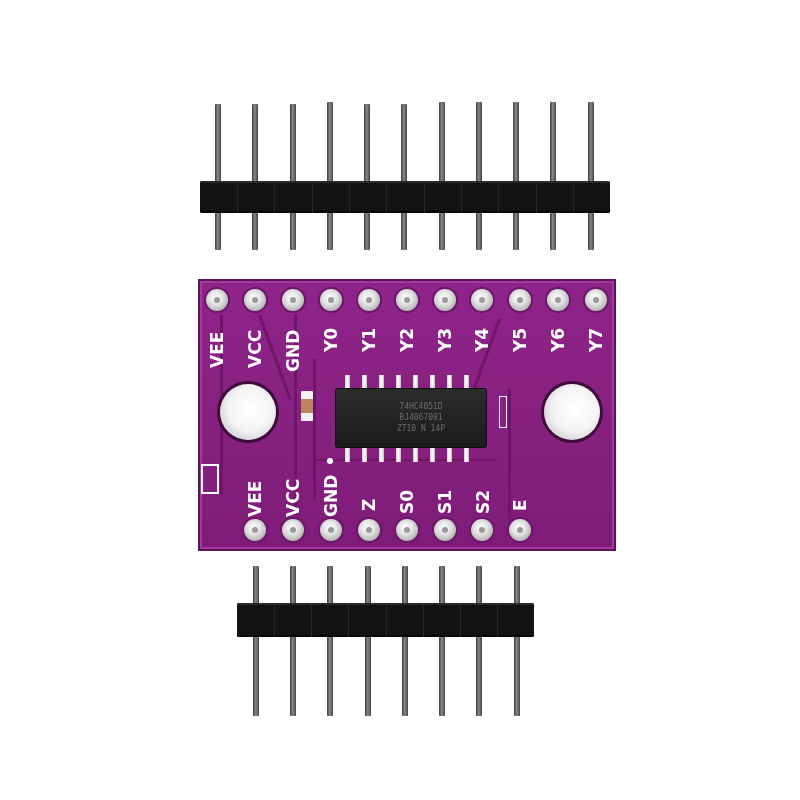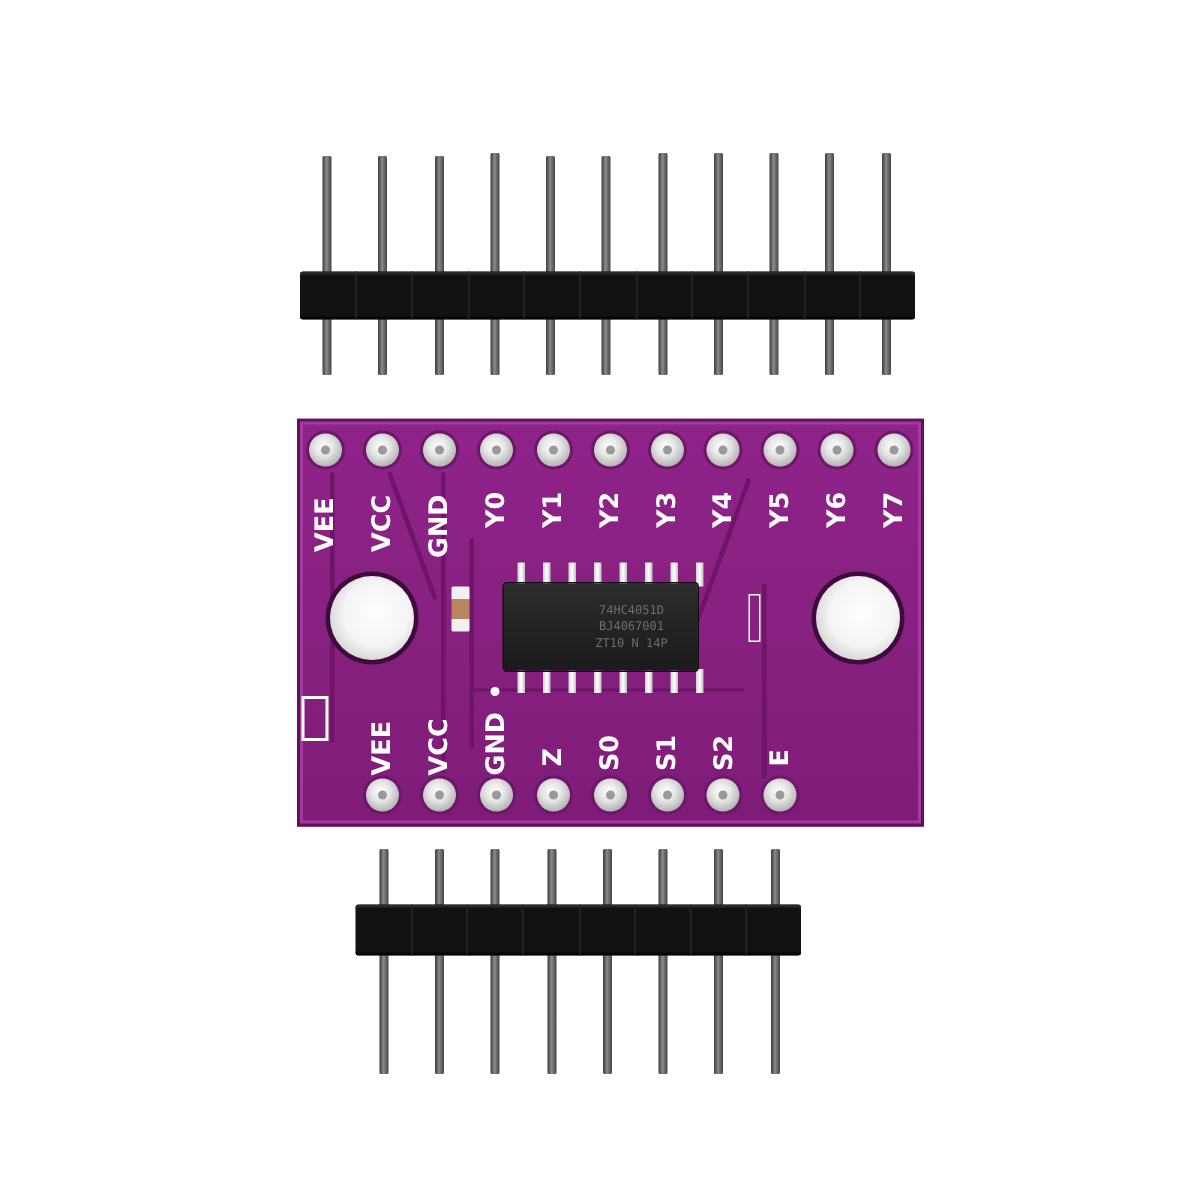--- a/index.html
+++ b/index.html
@@ -40,21 +40,21 @@
       position: absolute; width: 56px; height: 56px; border-radius: 50%;
       background: radial-gradient(circle at 55% 45%, #ffffff 0%, #f4f4f4 50%, #cfcfcf 80%, #9d9d9d 100%);
       box-shadow: 0 0 0 3px #3e0c3b;
     }
     .label {
       position: absolute; color: #ffffff; font-weight: bold; font-size: 17px; letter-spacing: 0px;
       transform-origin: left top; white-space: nowrap; line-height: 1;
     }
     .label.up { transform: rotate(-90deg); }
     .chip {
-      position: absolute; left: 336px; top: 389px; width: 129px; height: 58px;
+      position: absolute; left: 336px; top: 389px; width: 150px; height: 58px;
       background: linear-gradient(180deg, #2c2c2c, #1b1b1b);
       border-radius: 2px; box-shadow: 0 0 0 1px #0d0d0d;
     }
     .chip-text {
       position: absolute; left: 40px; width: 90px; color: #6d6d6d; font-size: 8px;
       font-family: "DejaVu Sans Mono", monospace; line-height: 1; text-align: center;
     }
     .chip-leg {
       position: absolute; width: 5px; height: 16px; background: linear-gradient(90deg, #cfcfcf, #ffffff, #bdbdbd);
     }

